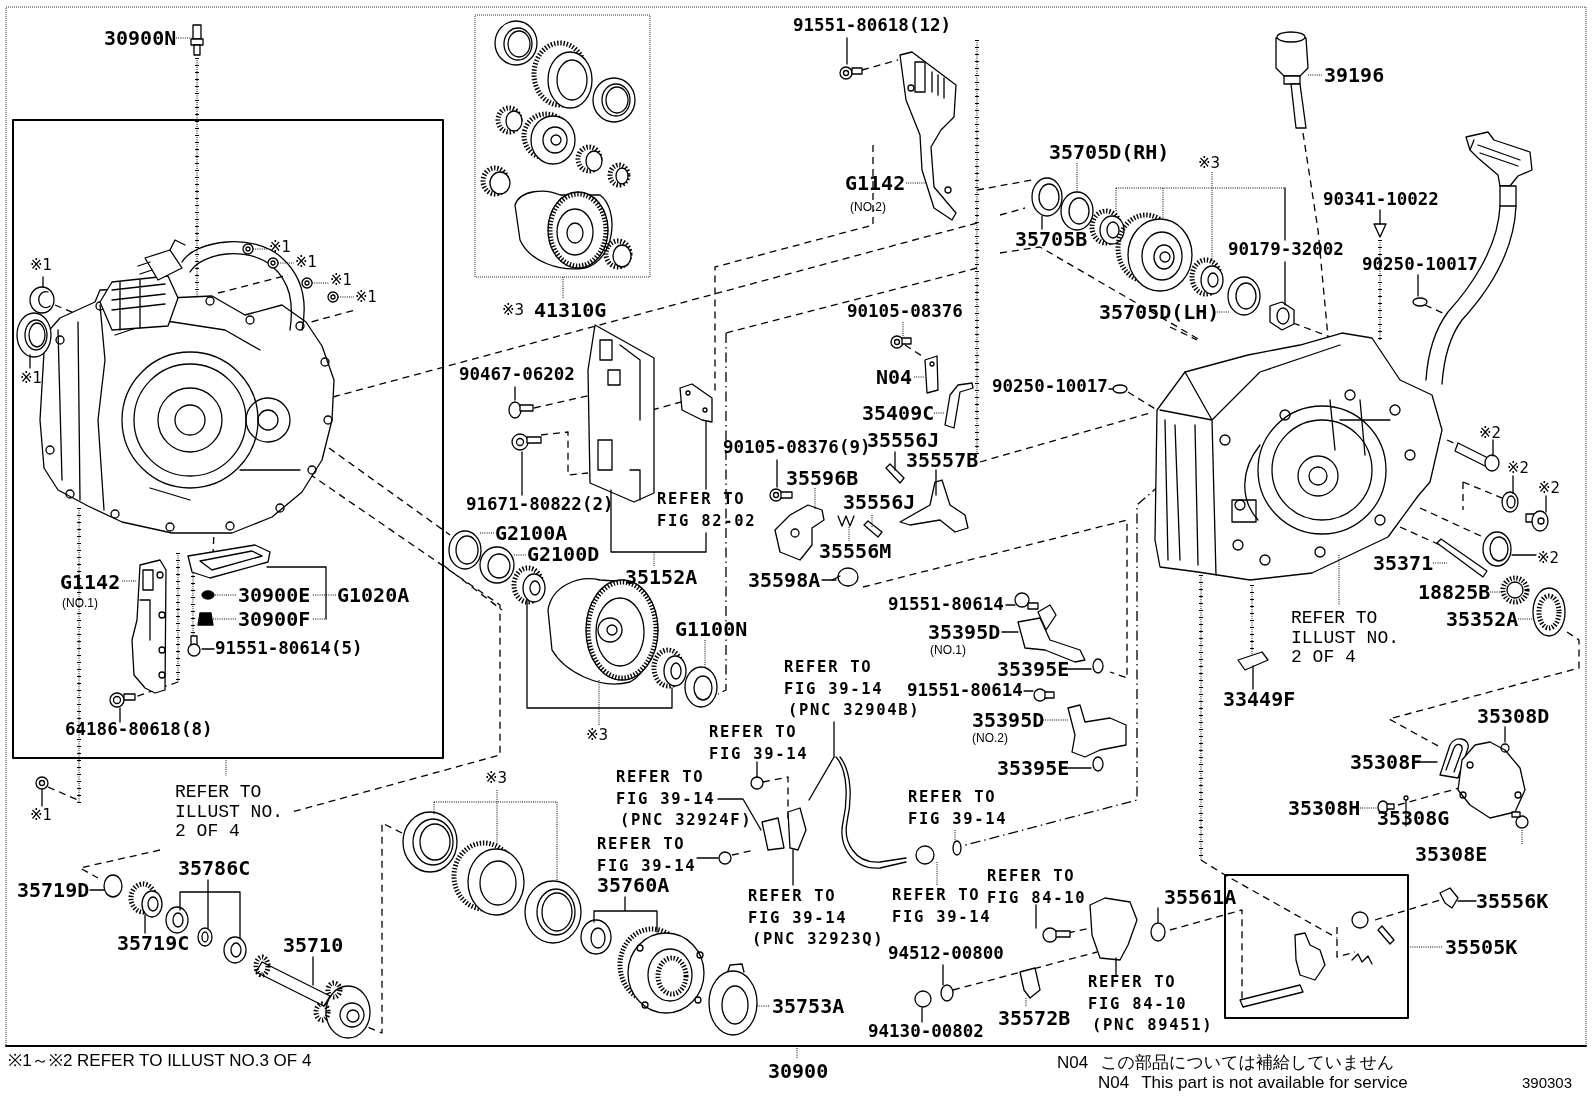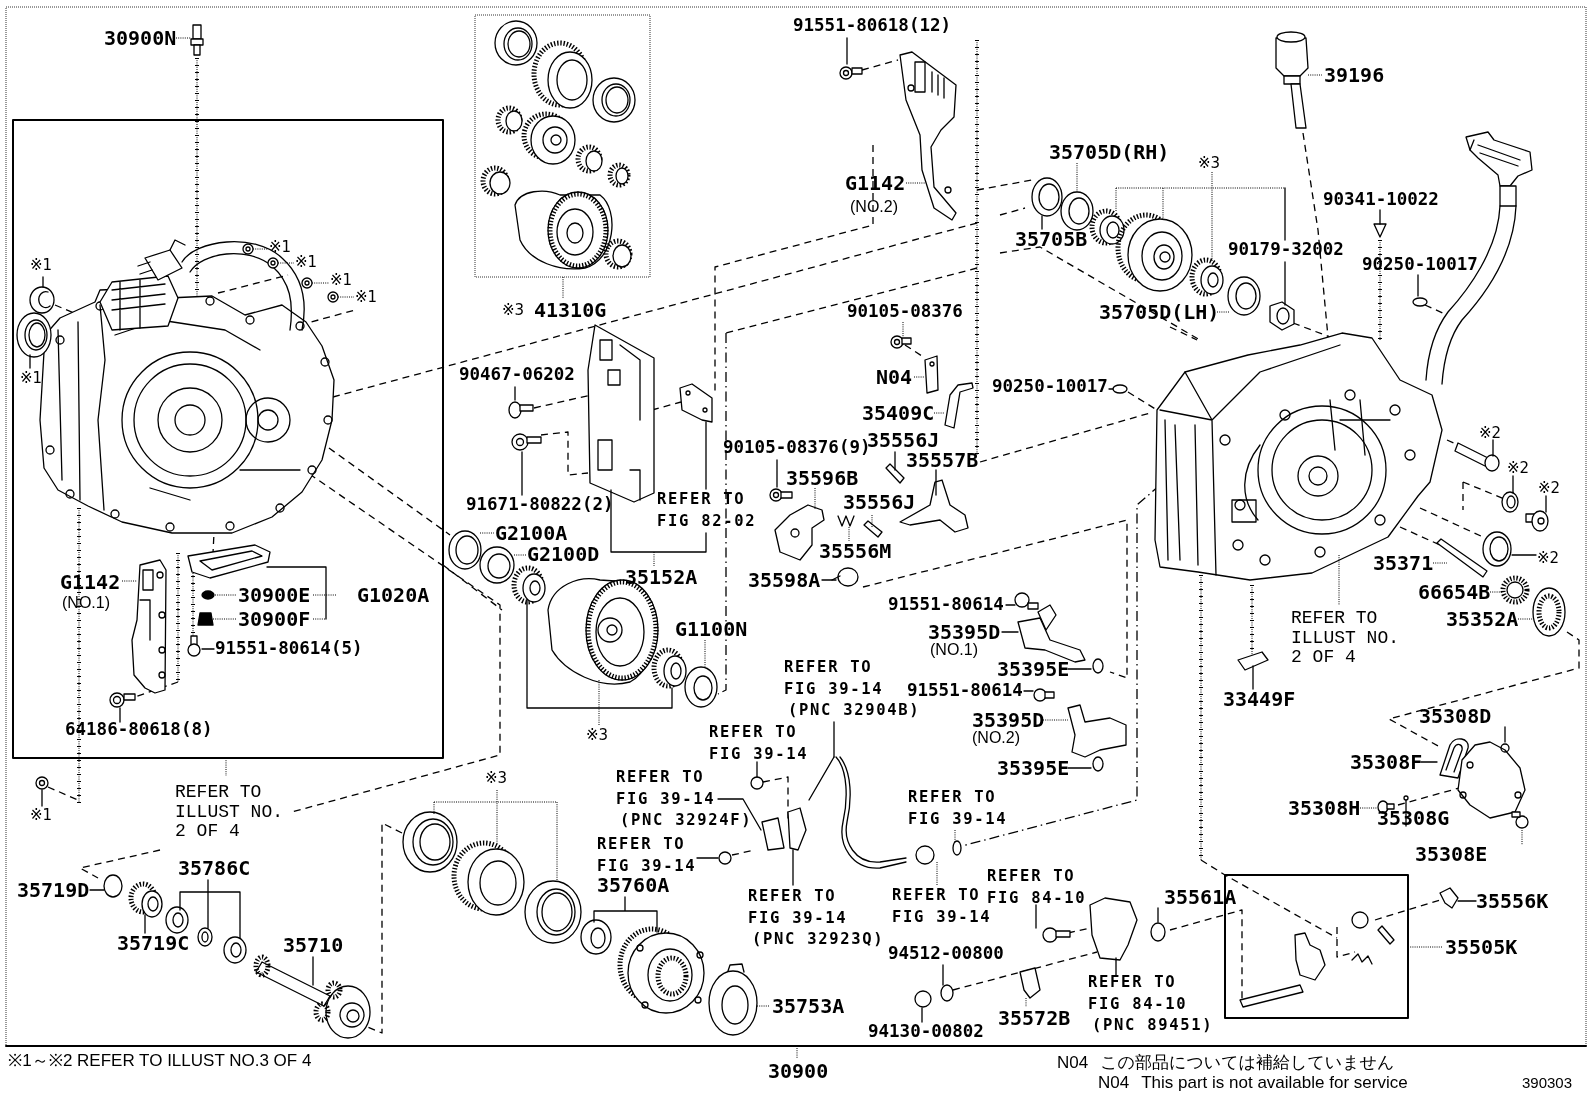--- a/index.html
+++ b/index.html
@@ -11,21 +11,21 @@
   .th{stroke-width:5;stroke-dasharray:1.4 1.8;stroke-linecap:butt;}
   .ph{stroke-width:1.3;stroke-dasharray:7 5;stroke-linecap:butt;}
   .dd{stroke-width:1.3;stroke-dasharray:10 4 1.5 4;stroke-linecap:butt;}
   .dt{stroke-width:1;stroke-dasharray:1 1.2;stroke-linecap:butt;}
   .tk{stroke-width:4;stroke-dasharray:1 6;stroke-linecap:butt;}
   .b2{stroke-width:2;}
   .fr{stroke:#333;fill:none;stroke-width:1;stroke-dasharray:1 1;}
   .lbl{position:absolute;white-space:nowrap;line-height:1;transform:translateY(-50%);color:#000;}
   .pn{font-family:"DejaVu Sans Mono",monospace;font-weight:bold;font-size:20px;}
   .hw{font-family:"DejaVu Sans Mono",monospace;font-weight:bold;font-size:17.5px;}
-  .sub{font-family:"Liberation Sans",sans-serif;font-size:16px;}
+  .sub{font-family:"Liberation Sans",sans-serif;font-size:12px;}
   .km{font-family:"DejaVu Sans",sans-serif;font-size:15px;}
   .ref{position:absolute;white-space:nowrap;font-family:"DejaVu Sans Mono",monospace;font-weight:bold;font-size:15.5px;letter-spacing:1.7px;line-height:21.5px;color:#000;}
   .ref .pnc{padding-left:4px;}
   .refl{position:absolute;white-space:nowrap;font-family:"Liberation Mono",monospace;font-size:18px;line-height:19.5px;color:#000;}
   .foot{font-family:"Liberation Sans",sans-serif;font-size:17px;}
   .foot .gap{margin-left:12px;}
   .illno{font-family:"Liberation Sans",sans-serif;font-size:15px;}
 </style>
 </head>
 <body>
@@ -580,21 +580,21 @@
     <path class="dt" d="M1522 830 V845"></path>
     <path d="M1458 901 H1476"></path>
     <path class="dt" d="M1408 947 H1443"></path>
   </g>
 </svg>
 
 <div class="lbl pn" style="left:104px;top:38px">30900N</div>
 <div class="lbl pn" style="left:60px;top:582px">G1142</div>
 <div class="lbl pn" style="left:238px;top:595px">30900E</div>
 <div class="lbl pn" style="left:238px;top:619px">30900F</div>
-<div class="lbl pn" style="left:357px;top:595px">G1020A</div>
+<div class="lbl pn" style="left:337px;top:595px">G1020A</div>
 <div class="lbl hw" style="left:215px;top:649px">91551-80614(5)</div>
 <div class="lbl hw" style="left:65px;top:730px">64186-80618(8)</div>
 <div class="lbl pn" style="left:17px;top:890px">35719D</div>
 <div class="lbl pn" style="left:117px;top:943px">35719C</div>
 <div class="lbl pn" style="left:178px;top:868px">35786C</div>
 <div class="lbl pn" style="left:283px;top:945px">35710</div>
 <div class="lbl pn" style="left:534px;top:310px">41310G</div>
 <div class="lbl hw" style="left:793px;top:26px">91551-80618(12)</div>
 <div class="lbl pn" style="left:845px;top:183px">G1142</div>
 <div class="lbl hw" style="left:459px;top:375px">90467-06202</div>
@@ -627,24 +627,24 @@
 <div class="lbl hw" style="left:868px;top:1032px">94130-00802</div>
 <div class="lbl pn" style="left:998px;top:1018px">35572B</div>
 <div class="lbl pn" style="left:1324px;top:75px">39196</div>
 <div class="lbl pn" style="left:1049px;top:152px">35705D(RH)</div>
 <div class="lbl hw" style="left:1323px;top:200px">90341-10022</div>
 <div class="lbl pn" style="left:1015px;top:239px">35705B</div>
 <div class="lbl hw" style="left:1228px;top:250px">90179-32002</div>
 <div class="lbl hw" style="left:1362px;top:265px">90250-10017</div>
 <div class="lbl pn" style="left:1099px;top:312px">35705D(LH)</div>
 <div class="lbl pn" style="left:1373px;top:563px">35371</div>
-<div class="lbl pn" style="left:1418px;top:592px">66654B</div>
+<div class="lbl pn" style="left:1418px;top:592px">18825B</div>
 <div class="lbl pn" style="left:1446px;top:619px">35352A</div>
 <div class="lbl pn" style="left:1223px;top:699px">33449F</div>
-<div class="lbl pn" style="left:1419px;top:716px">35308D</div>
+<div class="lbl pn" style="left:1477px;top:716px">35308D</div>
 <div class="lbl pn" style="left:1350px;top:762px">35308F</div>
 <div class="lbl pn" style="left:1288px;top:808px">35308H</div>
 <div class="lbl pn" style="left:1377px;top:818px">35308G</div>
 <div class="lbl pn" style="left:1415px;top:854px">35308E</div>
 <div class="lbl pn" style="left:1476px;top:901px">35556K</div>
 <div class="lbl pn" style="left:1445px;top:947px">35505K</div>
 
 <div class="lbl sub" style="left:62px;top:603px">(NO.1)</div>
 <div class="lbl sub" style="left:850px;top:207px">(NO.2)</div>
 <div class="lbl sub" style="left:930px;top:650px">(NO.1)</div>

